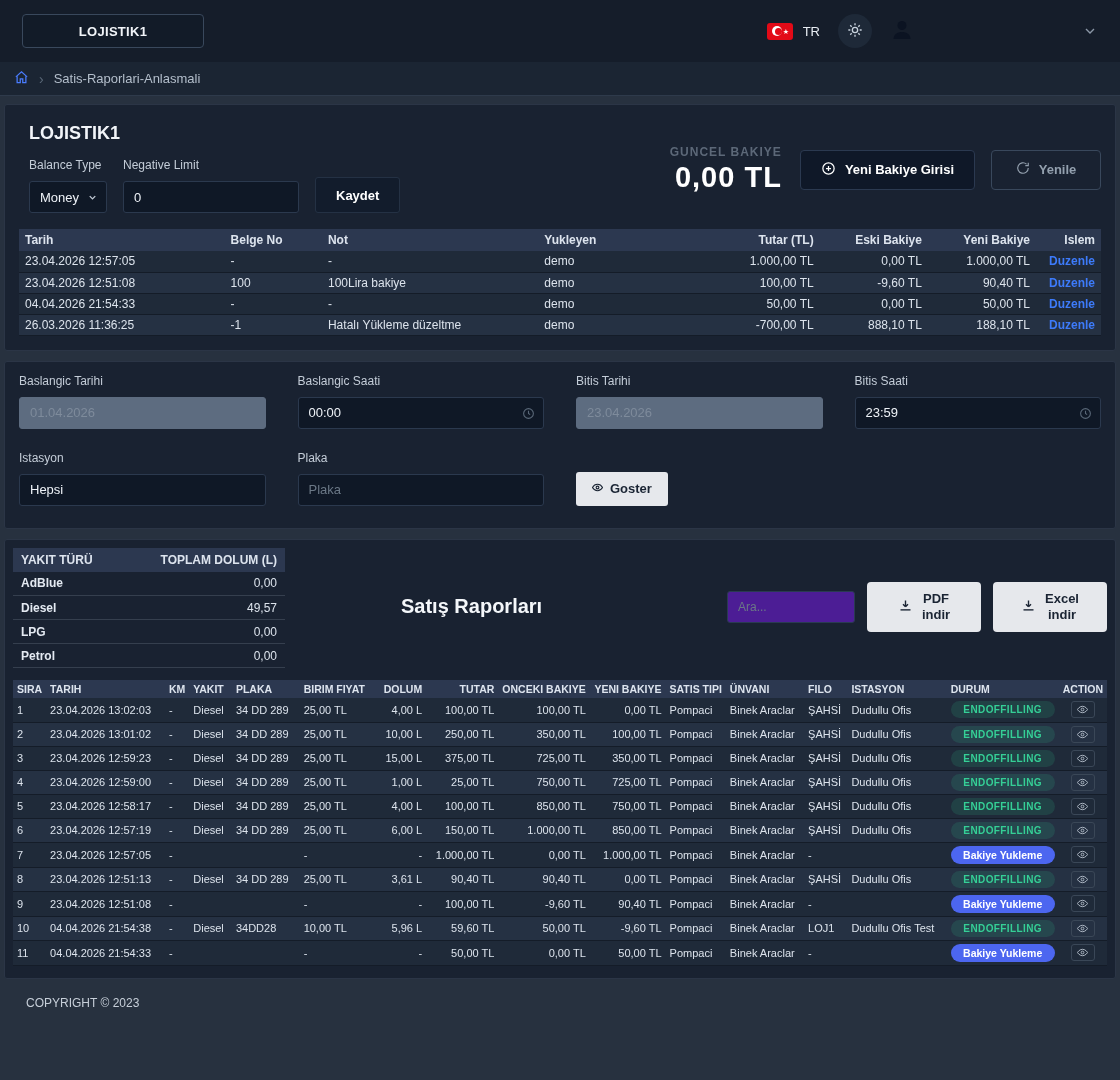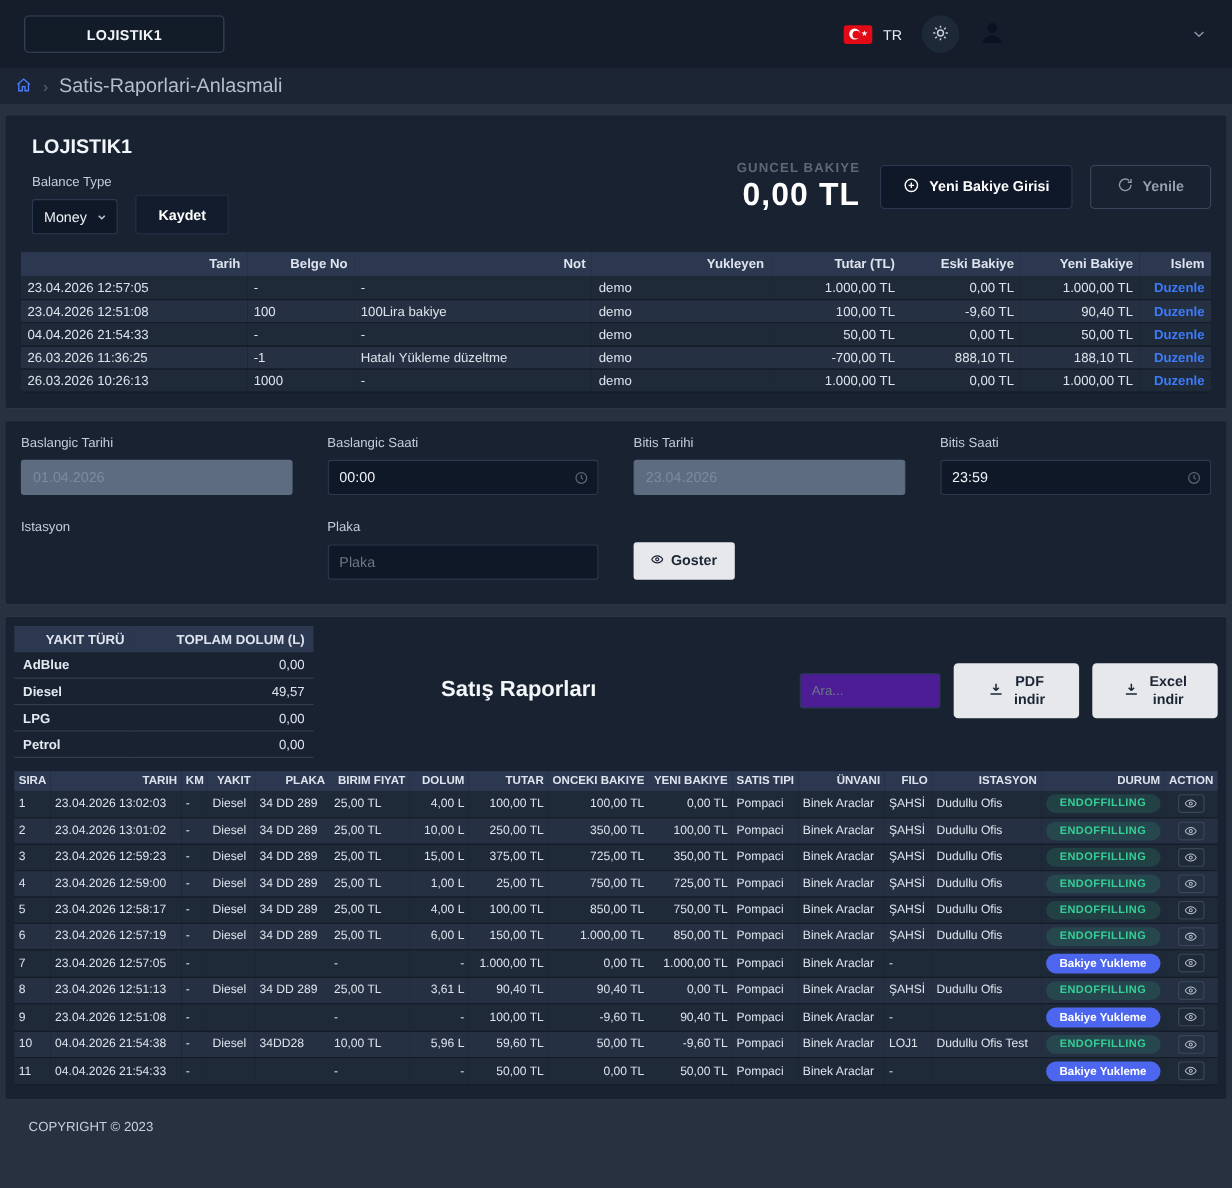--- a/index.html
+++ b/index.html
@@ -16,21 +16,21 @@
   .flag{width:26px;height:17px;background:#e30a17;border-radius:3px;position:relative;overflow:hidden;flex:none;}
   .flag .c1{position:absolute;left:5px;top:3.5px;width:10px;height:10px;border-radius:50%;background:#fff;}
   .flag .c2{position:absolute;left:8px;top:5px;width:7px;height:7px;border-radius:50%;background:#e30a17;}
   .flag .star{position:absolute;left:16px;top:4px;color:#fff;font-size:7px;line-height:9px;}
   .lang{color:#e8edf3;font-size:13px;margin-left:-8px;}
   .icon-circle{width:34px;height:34px;border-radius:50%;background:#1e2938;display:flex;align-items:center;justify-content:center;}
   .caret-end{margin-left:150px;display:flex;align-items:center;}
   
   .crumbbar{height:34px;background:#1b2533;border-bottom:1px solid #2e3a4b;display:flex;align-items:center;padding:0 14px;gap:10px;}
   .crumb-sep{color:#5a6878;font-size:14px;}
-  .crumb-txt{color:#b4bfcc;font-size:18px;}
+  .crumb-txt{color:#b4bfcc;font-size:13px;}
   
   .page{padding:8px 4px 0 4px;}
   .panel{background:#192231;border:1px solid #2b3546;border-radius:3px;margin-bottom:10px;}
   
   .p1{position:relative;padding:12px 10px 14px 10px;}
   .p1-title{font-size:18px;font-weight:bold;color:#f2f5f9;margin:6px 0 14px 14px;}
   .controls{display:flex;align-items:flex-end;gap:16px;margin-left:14px;margin-bottom:16px;}
   .fgroup{display:flex;flex-direction:column;gap:9px;}
   .flabel{color:#c4cdd8;font-size:12px;}
   .sel{width:78px;height:32px;background:#0f1826;border:1px solid #2b394e;border-radius:3px;color:#eef2f7;
@@ -42,21 +42,21 @@
   .balance-box{position:absolute;top:40px;right:14px;display:flex;align-items:center;gap:16px;}
   .bal-col{text-align:right;margin-right:2px;}
   .bal-label{color:#5c6878;font-size:12px;font-weight:bold;letter-spacing:1px;}
   .bal-value{color:#ffffff;font-size:29px;font-weight:bold;letter-spacing:1px;margin-top:2px;}
   .btn-newbal{background:#0f1828;border:1px solid #2b3950;border-radius:4px;color:#fff;font-weight:bold;
     font-size:13px;height:40px;padding:16px 20px;display:flex;align-items:center;gap:9px;cursor:pointer;font-family:inherit;}
   .btn-ghost{background:transparent;border:1px solid #39485c;border-radius:4px;color:#93a0ae;font-weight:bold;
     font-size:13px;height:40px;width:110px;display:flex;align-items:center;justify-content:center;gap:9px;cursor:pointer;font-family:inherit;}
   
   table{border-collapse:collapse;width:100%;}
-  thead th{background:#2c3850;color:#dde4ee;font-weight:bold;text-align:right;padding:4px 6px;white-space:nowrap;}
+  thead th{background:#2c3850;color:#dde4ee;font-weight:bold;text-align:left;padding:4px 6px;white-space:nowrap;}
   tbody td{padding:3px 6px;border-bottom:1px solid #141c28;white-space:nowrap;overflow:hidden;}
   tbody tr:nth-child(odd){background:#1f2a39;}
   tbody tr:nth-child(even){background:#253143;}
   .num{text-align:right;}
   
   .t1-wrap{margin:0 4px;}
   .t1 thead th{font-size:12px;}
   .t1 tbody td{font-size:12px;height:21px;}
   .edit-link{color:#3d7bfa;font-weight:bold;text-decoration:none;cursor:pointer;}
   
@@ -153,20 +153,24 @@
     <div class="controls">
       <div class="fgroup">
         <span class="flabel">Balance Type</span>
         <div class="sel">
           <span>Money</span>
           <svg viewBox="0 0 24 24" width="11" height="11" fill="none" stroke="#c0c9d4" stroke-width="3">
               <path d="M6 9l6 6 6-6"></path>
             </svg>
         </div>
       </div>
+      <div class="fgroup">
+        <span class="flabel">Negative Limit</span>
+        <input class="inp" value="0" style="">
+      </div>
       <button class="btn-dark">Kaydet</button>
     </div>
 
     <div class="balance-box">
       <div class="bal-col">
         <div class="bal-label">GUNCEL BAKIYE</div>
         <div class="bal-value">0,00 TL</div>
       </div>
       <button class="btn-newbal">
         <span>
@@ -246,30 +250,20 @@
             <tr>
               <td>26.03.2026 11:36:25</td>
               <td>-1</td>
               <td>Hatalı Yükleme düzeltme</td>
               <td>demo</td>
               <td class="num">-700,00 TL</td>
               <td class="num">888,10 TL</td>
               <td class="num">188,10 TL</td>
               <td class="num"><a class="edit-link">Duzenle</a></td>
             </tr>
-            <tr>
-              <td>26.03.2026 10:26:13</td>
-              <td>1000</td>
-              <td>-</td>
-              <td>demo</td>
-              <td class="num">1.000,00 TL</td>
-              <td class="num">0,00 TL</td>
-              <td class="num">1.000,00 TL</td>
-              <td class="num"><a class="edit-link">Duzenle</a></td>
-            </tr>
           </tbody>
       </table>
     </div>
   </div>
 
   <div class="panel p2">
     <div class="fgrid">
       <div class="fgroup">
         <span class="flabel">Baslangic Tarihi</span>
         <input class="inp inp-wide inp-disabled" readonly="" value="01.04.2026" style="">
@@ -293,20 +287,21 @@
         <div class="time-wrap">
           <input class="inp inp-wide" value="23:59" style="">
           <svg viewBox="0 0 24 24" width="13" height="13" fill="none" stroke="#5a6878" stroke-width="2">
               <circle cx="12" cy="12" r="9"></circle>
               <path d="M12 7v5l3 2"></path>
             </svg>
         </div>
       </div>
       <div class="fgroup">
         <span class="flabel">Istasyon</span>
+        <input class="inp inp-wide" value="Hepsi" style="">
       </div>
       <div class="fgroup">
         <span class="flabel">Plaka</span>
         <input class="inp inp-wide" placeholder="Plaka" style="">
       </div>
       <button class="btn-light">
         <span>
           <svg viewBox="0 0 24 24" width="11" height="11" fill="none" stroke="#1a2433" stroke-width="2.4">
               <path d="M1 12s4-7 11-7 11 7 11 7-4 7-11 7S1 12 1 12z"></path>
               <circle cx="12" cy="12" r="3"></circle>

